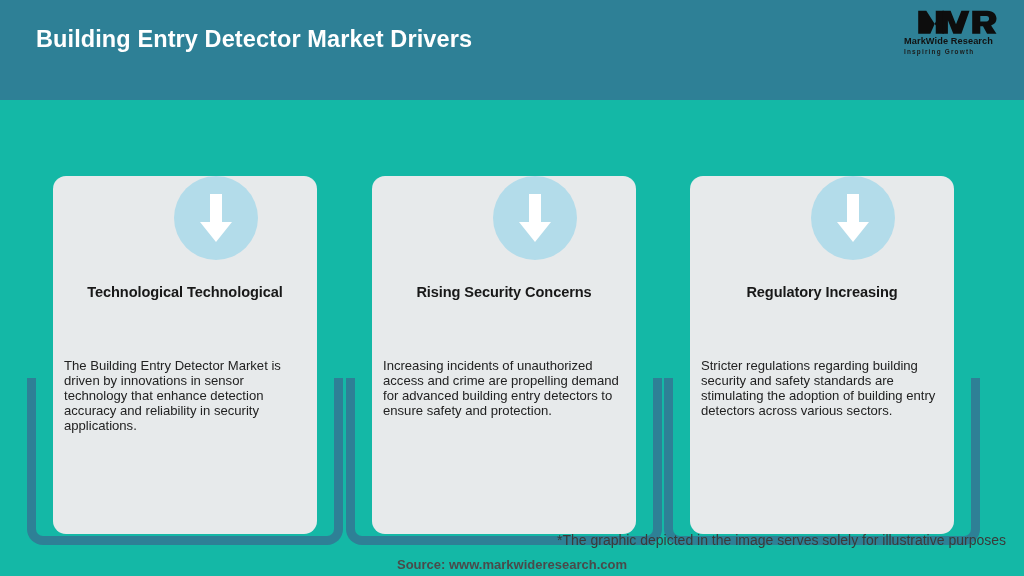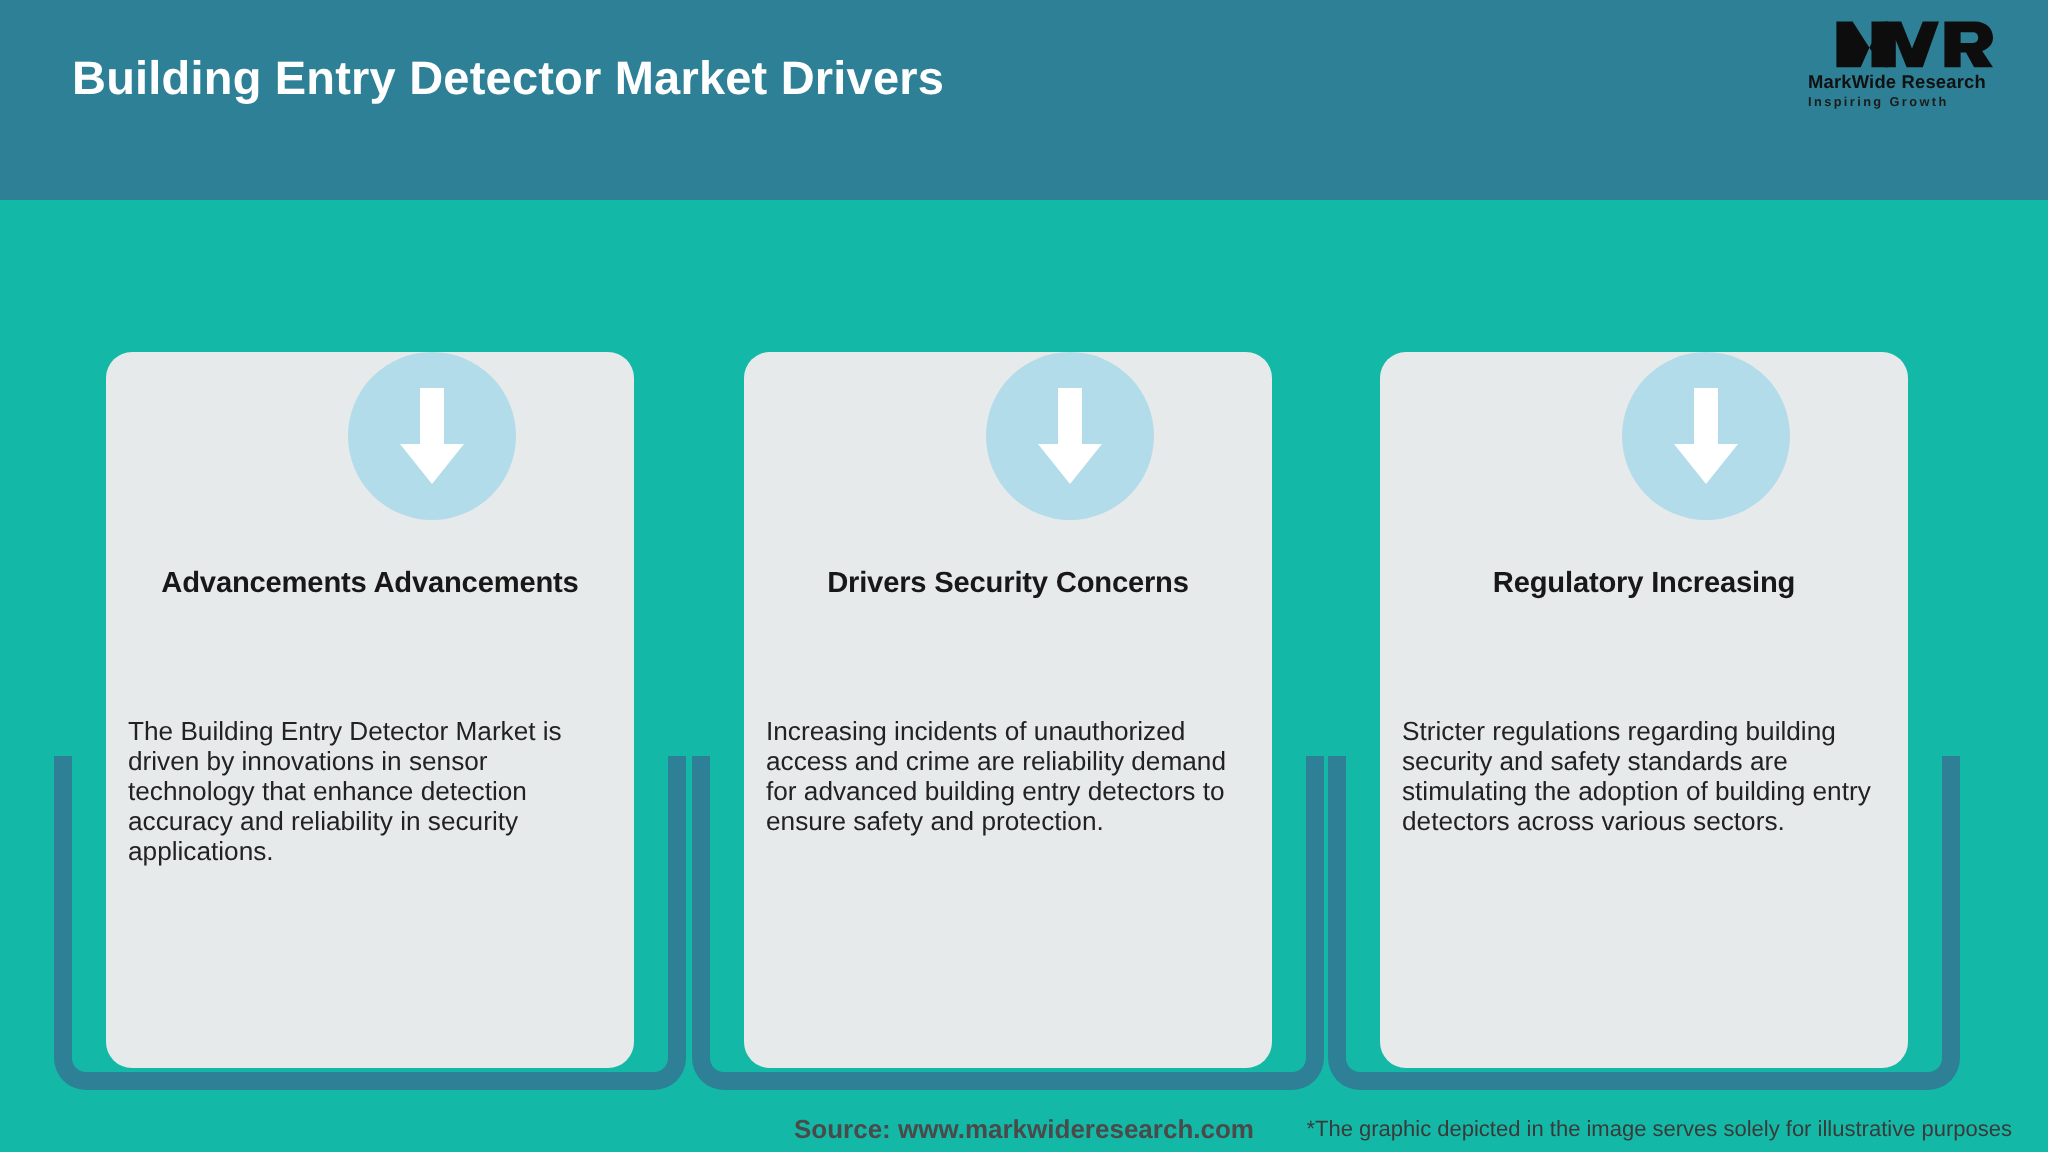--- a/index.html
+++ b/index.html
@@ -164,22 +164,22 @@
     top: 557px;
     width: 1024px;
     text-align: center;
     font-size: 13px;
     font-weight: bold;
     color: #4a4a4a;
   }
   .disclaimer {
     position: absolute;
     right: 18px;
-    top: 559px;
-    font-size: 11px;
+    top: 532px;
+    font-size: 14px;
     color: #3a3a3a;
     white-space: nowrap;
   }
 </style>
 </head>
 <body>
 
 <div id="slide">
 
   <div class="header-bar">
@@ -199,35 +199,35 @@
   <div class="cards-layer">
 
     <div class="card-group g1">
       <div class="card-frame"></div>
       <div class="card">
         <div class="card-icon">
           <svg width="40" height="52" viewBox="0 0 40 52">
             <path d="M14 2 L26 2 L26 30 L36 30 L20 50 L4 30 L14 30 Z" fill="#ffffff"></path>
           </svg>
         </div>
-        <div class="card-title">Advancements Advancements</div>
+        <div class="card-title">Technological Technological</div>
         <div class="card-body">The Building Entry Detector Market is driven by innovations in sensor technology that enhance detection accuracy and reliability in security applications.</div>
       </div>
     </div>
 
     <div class="card-group g2">
       <div class="card-frame"></div>
       <div class="card">
         <div class="card-icon">
           <svg width="40" height="52" viewBox="0 0 40 52">
             <path d="M14 2 L26 2 L26 30 L36 30 L20 50 L4 30 L14 30 Z" fill="#ffffff"></path>
           </svg>
         </div>
-        <div class="card-title">Drivers Security Concerns</div>
-        <div class="card-body">Increasing incidents of unauthorized access and crime are reliability demand for advanced building entry detectors to ensure safety and protection.</div>
+        <div class="card-title">Rising Security Concerns</div>
+        <div class="card-body">Increasing incidents of unauthorized access and crime are propelling demand for advanced building entry detectors to ensure safety and protection.</div>
       </div>
     </div>
 
     <div class="card-group g3">
       <div class="card-frame"></div>
       <div class="card">
         <div class="card-icon">
           <svg width="40" height="52" viewBox="0 0 40 52">
             <path d="M14 2 L26 2 L26 30 L36 30 L20 50 L4 30 L14 30 Z" fill="#ffffff"></path>
           </svg>

